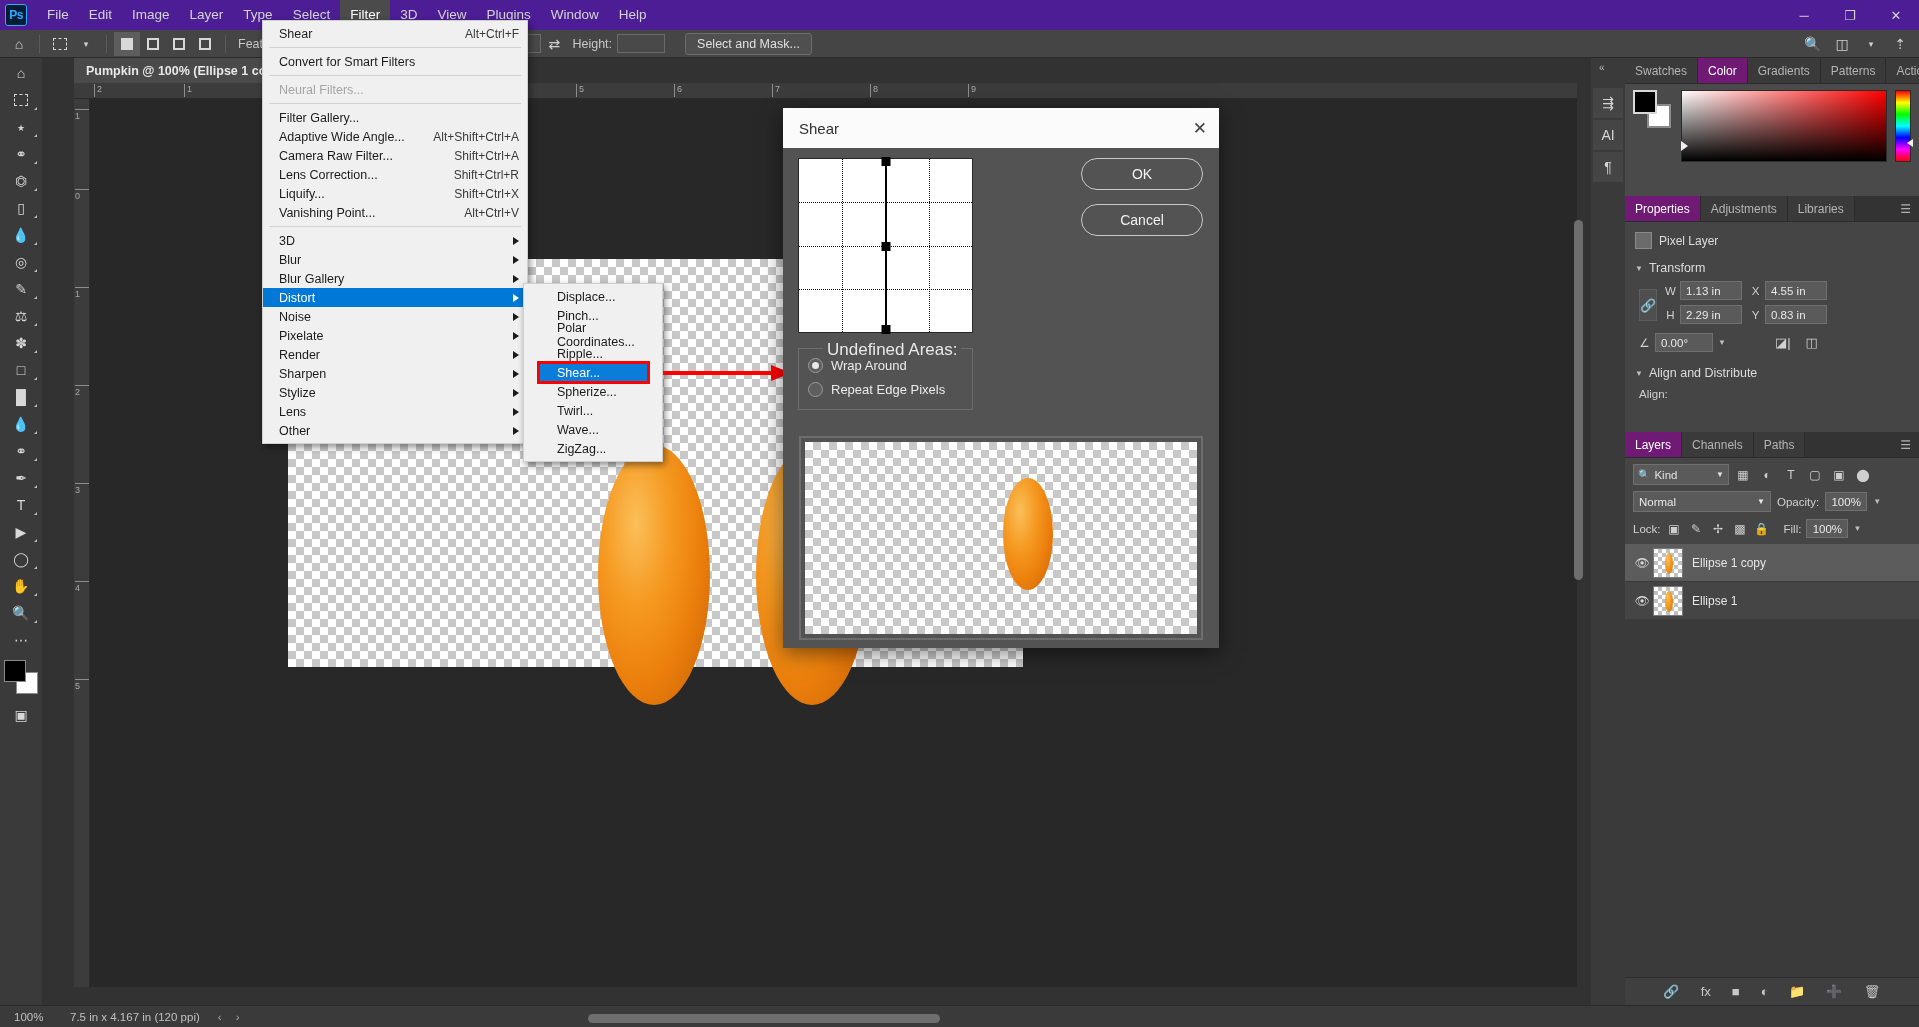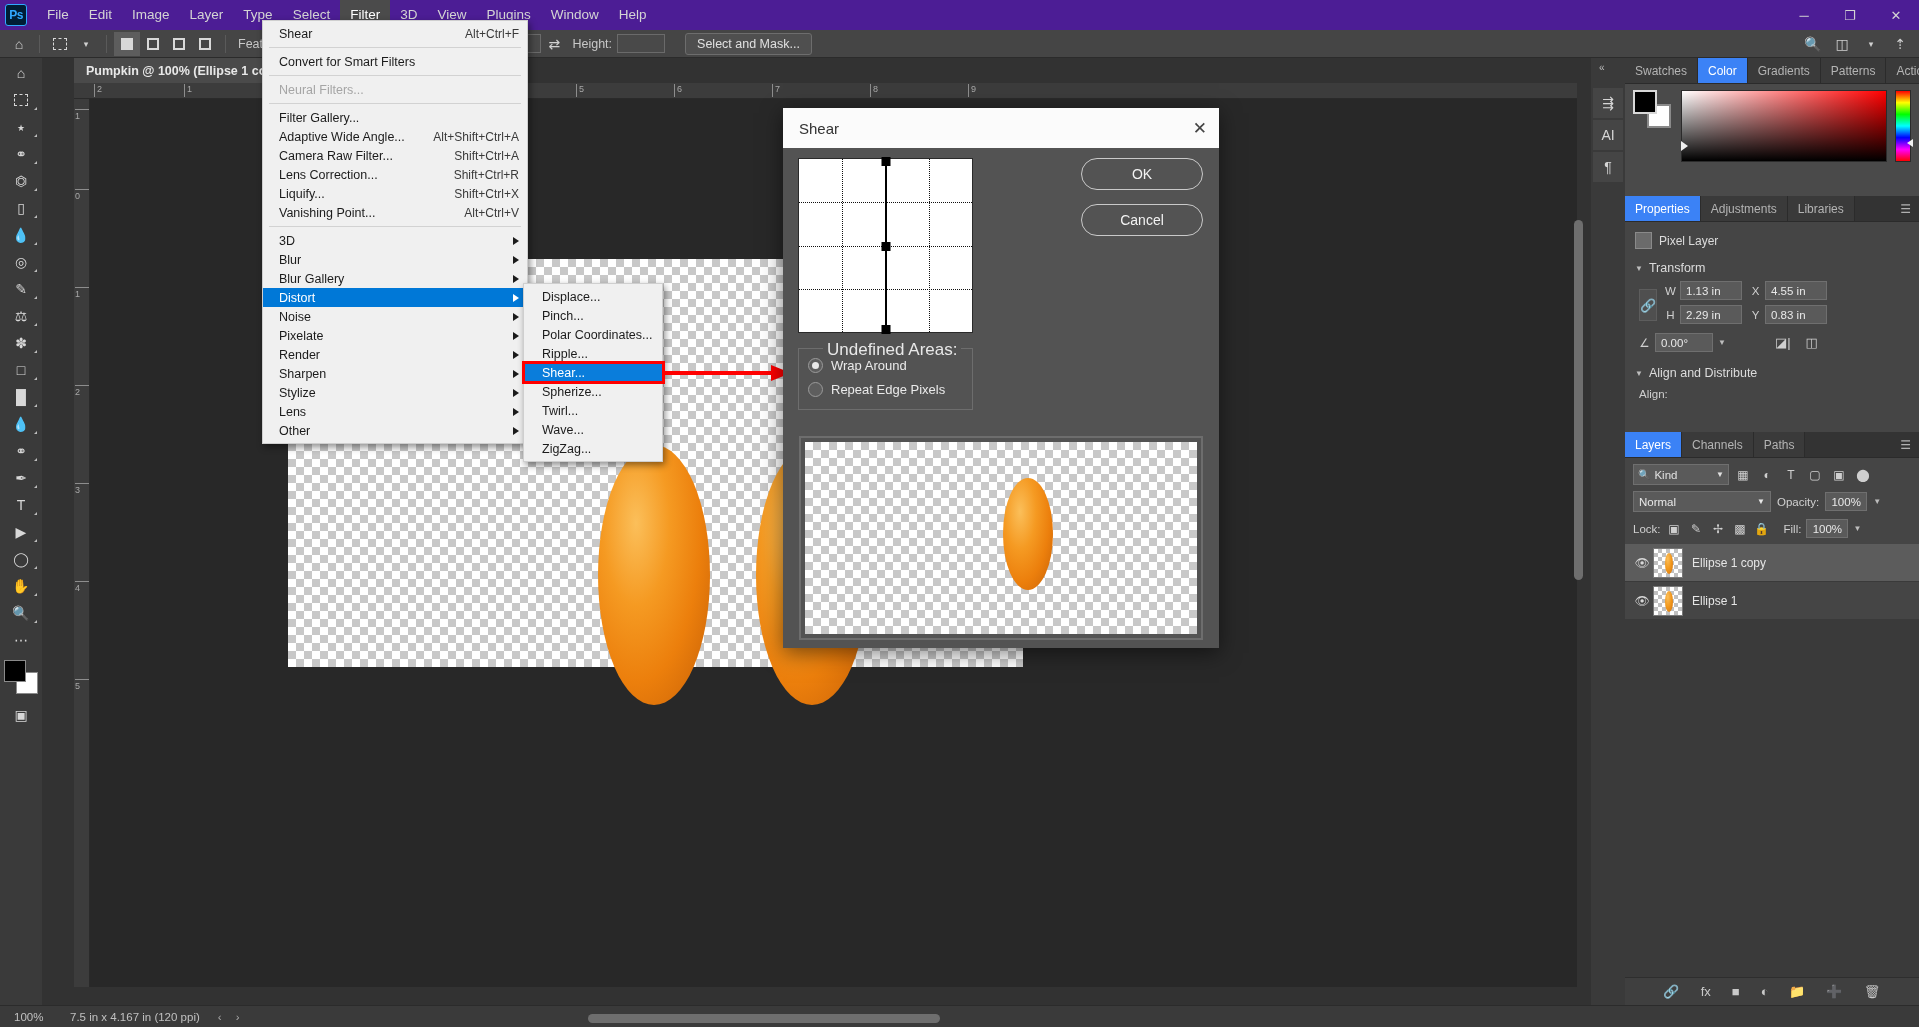--- a/index.html
+++ b/index.html
@@ -157,21 +157,21 @@
   }
   .panel-tabs {
     display: flex; height: 26px; background: #333; align-items: stretch;
     border-bottom: 1px solid #2b2b2b;
   }
   .ptab {
     padding: 0 10px; display: flex; align-items: center; color: #b4b4b4;
     font-size: 12px; background: #3a3a3a; border-right: 1px solid #2b2b2b;
     white-space: nowrap;
   }
-  .ptab.active { background: #3b82f6; color: #fff; }
+  .ptab.active { background: #701a75; color: #fff; }
   .ptab-menu { margin-left: auto; padding: 0 8px; display: flex; align-items: center; color: #b0b0b0; font-size: 12px; }
 
   
   .color-panel { height: 112px; background: #4a4a4a; padding: 6px 8px; display: flex; gap: 8px; }
   .cp-swatches { position: relative; width: 40px; height: 36px; }
   .cp-fg { position: absolute; left: 0; top: 0; width: 24px; height: 24px; background: #000; border: 2px solid #d8d8d8; }
   .cp-bg { position: absolute; left: 14px; top: 14px; width: 24px; height: 24px; background: #fff; border: 2px solid #8a8a8a; }
   .cp-field {
     flex: 1; height: 72px; position: relative;
     background:
@@ -300,21 +300,21 @@
     border-top: 4.5px solid transparent; border-bottom: 4.5px solid transparent;
     border-left: 6px solid #1b1b1b;
   }
   .fm-item.hi .fm-arrow { border-left-color: #fff; }
   .fm-sep { height: 1px; background: #d2d2d2; margin: 4px 6px; }
 
   
   .submenu {
     position: absolute; left: 523px; top: 283px; width: 140px;
     background: #f0f0f0; box-shadow: 2px 3px 7px rgba(0,0,0,0.45);
-    padding: 3px 0; z-index: 45; border: 1px solid #cfcfcf;
+    padding: 3px 15px; z-index: 45; border: 1px solid #cfcfcf;
   }
   .sm-item {
     height: 19px; display: flex; align-items: center; padding: 0 8px 0 18px;
     color: #1b1b1b; font-size: 12.5px; position: relative;
   }
   .sm-item.hi { background: #0a7ddb; color: #fff; }
   .sm-item.hi::before {
     content: ''; position: absolute; left: -2px; right: -3px; top: -2px; bottom: -2px;
     border: 3px solid #ff0000; pointer-events: none;
   }

